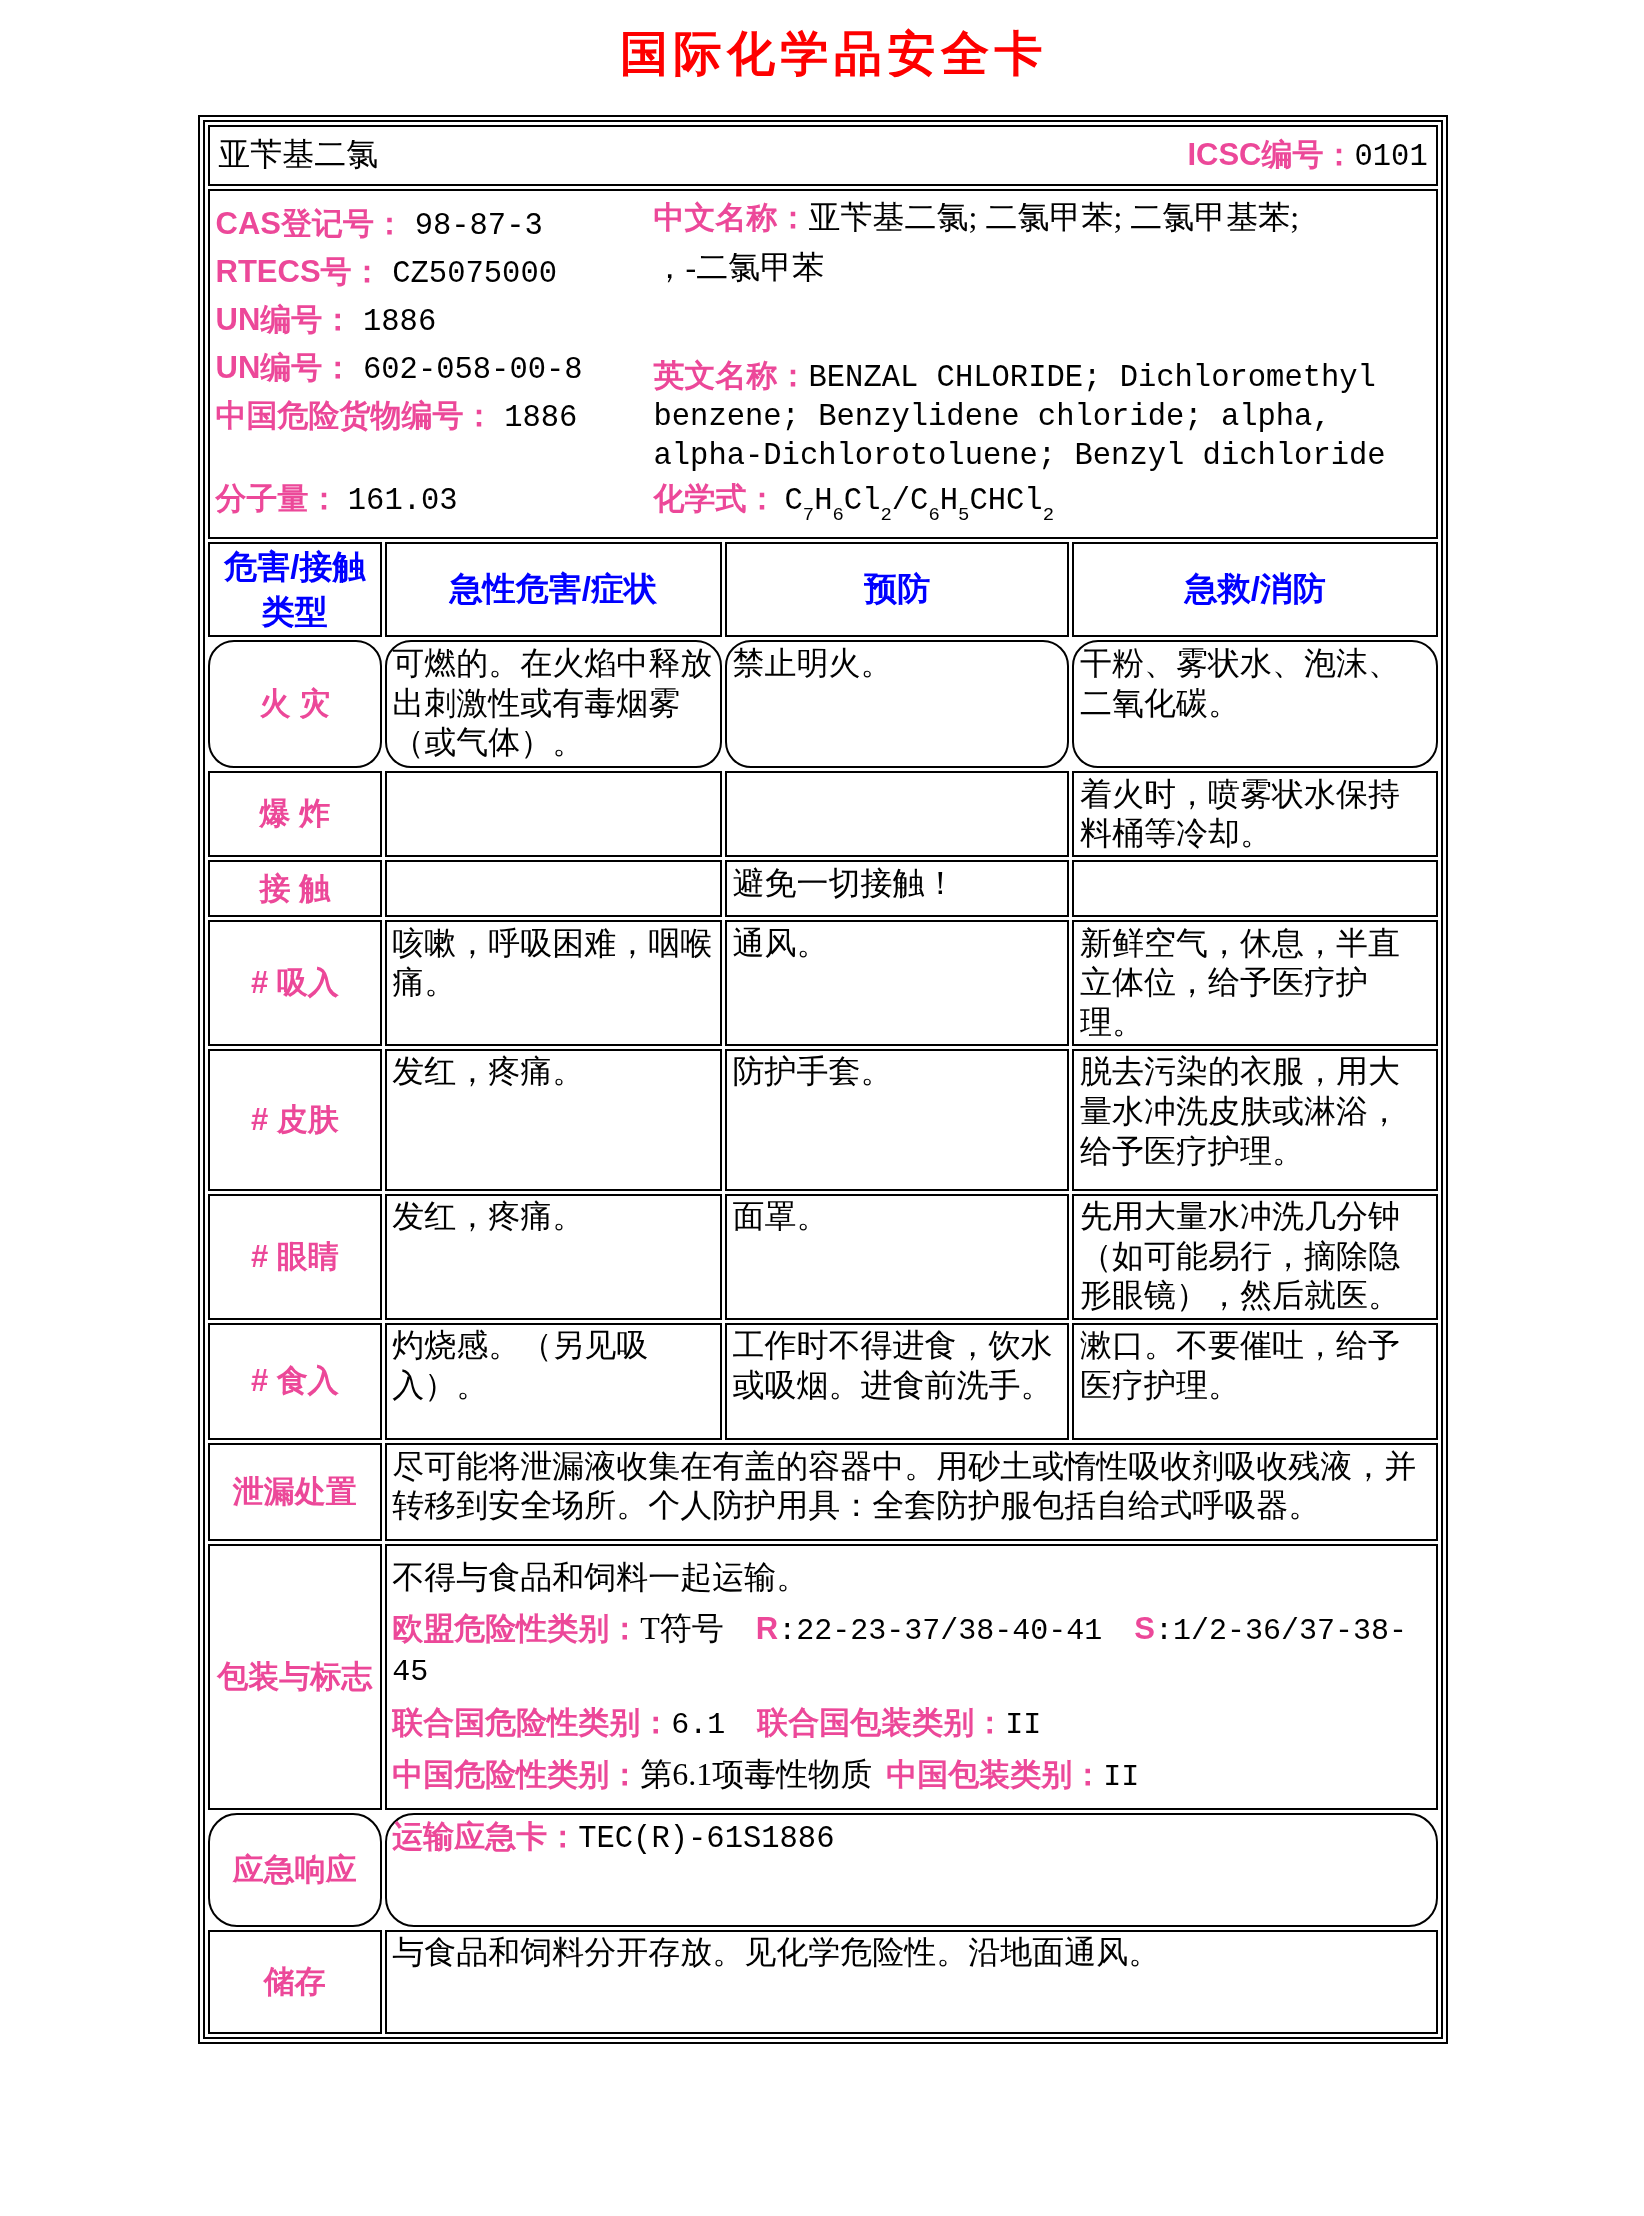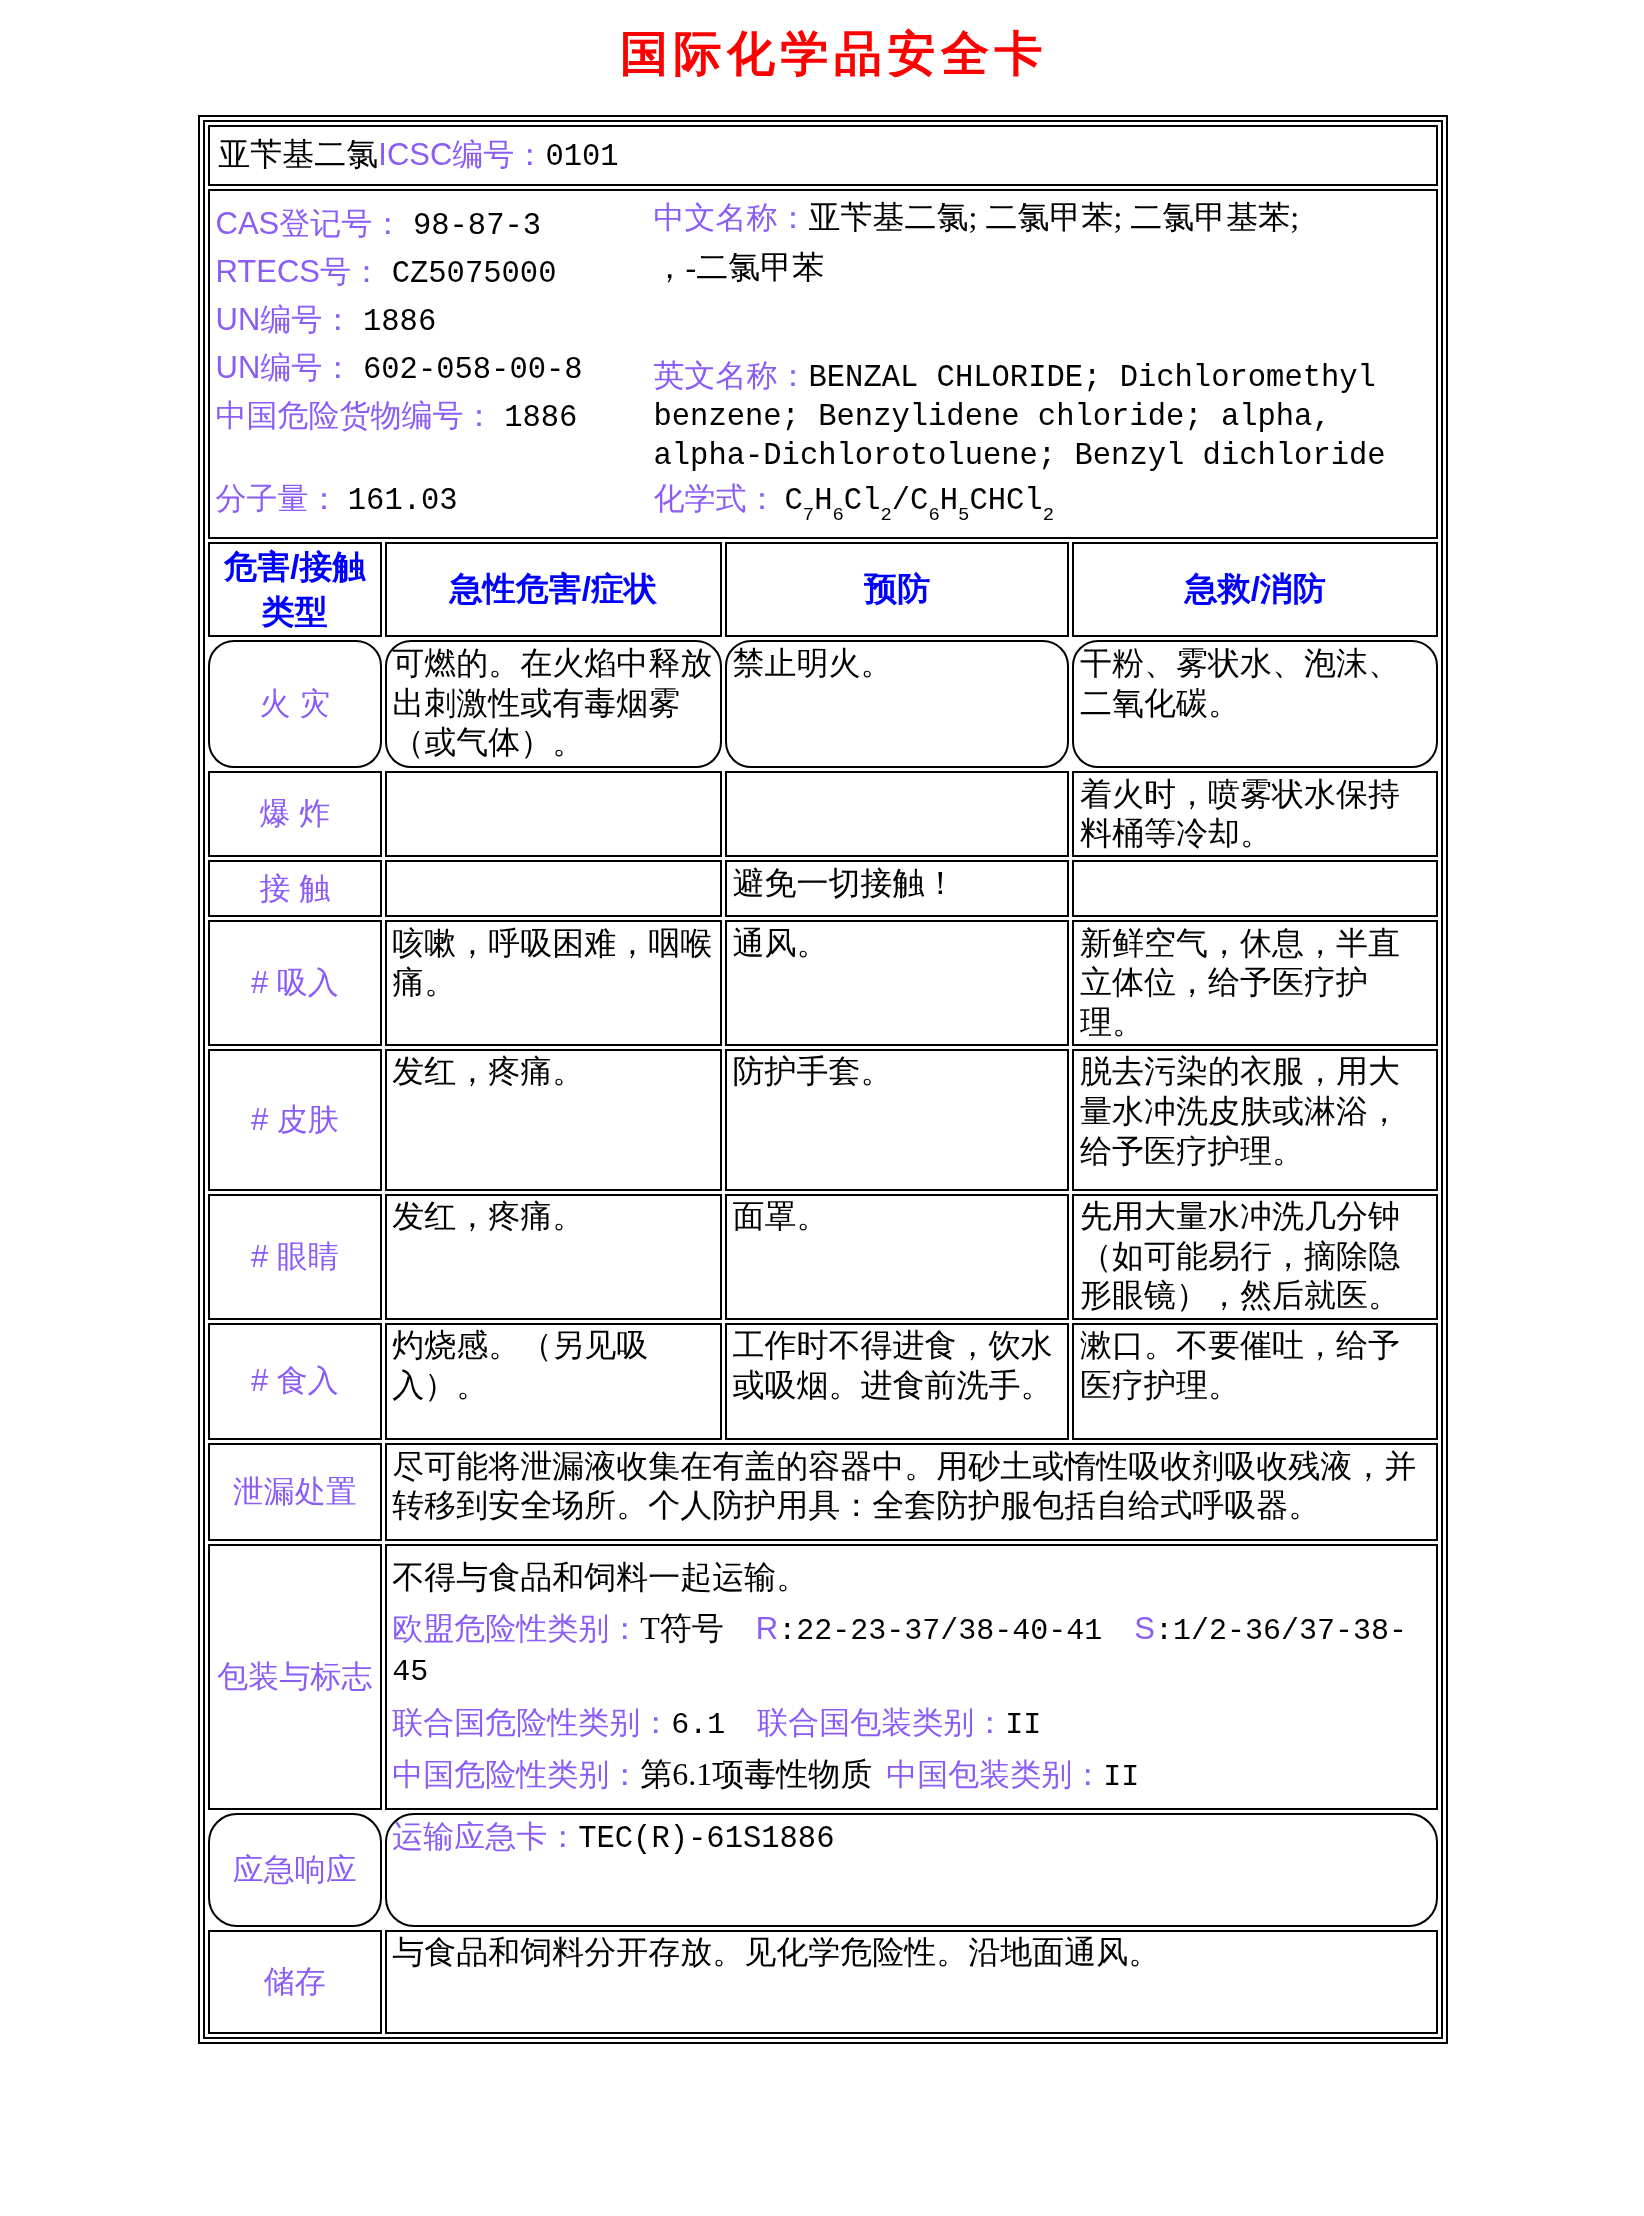--- a/index.html
+++ b/index.html
@@ -13,34 +13,34 @@
     font-size:48px; letter-spacing:5.5px; color:#fe0000;
   }
   table.card {
     position:absolute; left:198px; top:115px; width:1250px;
     border:7px double #000; border-spacing:3.5px; border-collapse:separate;
     table-layout:fixed; background:#fff;
   }
   col.c1{width:173px;} col.c2{width:336px;} col.c3{width:343px;} col.c4{width:364px;}
   td { border:2.1px solid #000; vertical-align:top; padding:1.4px 5.5px; }
   .blab {
-    color:#8b5cf6; font-family:"Liberation Sans","DejaVu Sans",sans-serif;
-    font-weight:normal; font-size:31px;
+    color:#ec4899; font-family:"Liberation Sans","DejaVu Sans",sans-serif;
+    font-weight:bold; font-size:31px;
   }
   .val { font-family:"Liberation Mono","DejaVu Sans Mono",monospace; font-size:30.5px; }
   .cjk { font-size:32px; }
   .body { font-size:32px; line-height:1.24; }
   .lbl { text-align:center; vertical-align:middle; padding:0 1.4px; }
   .lbl .blab { font-size:31px; }
   .hd {
     text-align:center; vertical-align:middle; white-space:pre-line;
     color:#0000ff; font-family:"Liberation Sans","DejaVu Sans",sans-serif;
     font-weight:bold; font-size:33px; line-height:1.35;
   }
-  .name-row { display:flex; align-items:center; height:100%; font-size:32px; padding:0 2.8px; }
+  .name-row { display:flex; justify-content:space-between; align-items:center; height:100%; font-size:32px; padding:0 2.8px; }
   .r-name td { height:54px; }
   .r-info td { height:343px; }
   .r-head td { height:87px; }
   .r-fire td { height:121px;border-radius:26px; }
   .r-expl td { height:69px; }
   .r-cont td { height:50px; }
   .r-inh td { height:75px; }
   .r-skin td { height:135px; }
   .r-eye td { height:114px; }
   .r-ing td { height:111px; }

